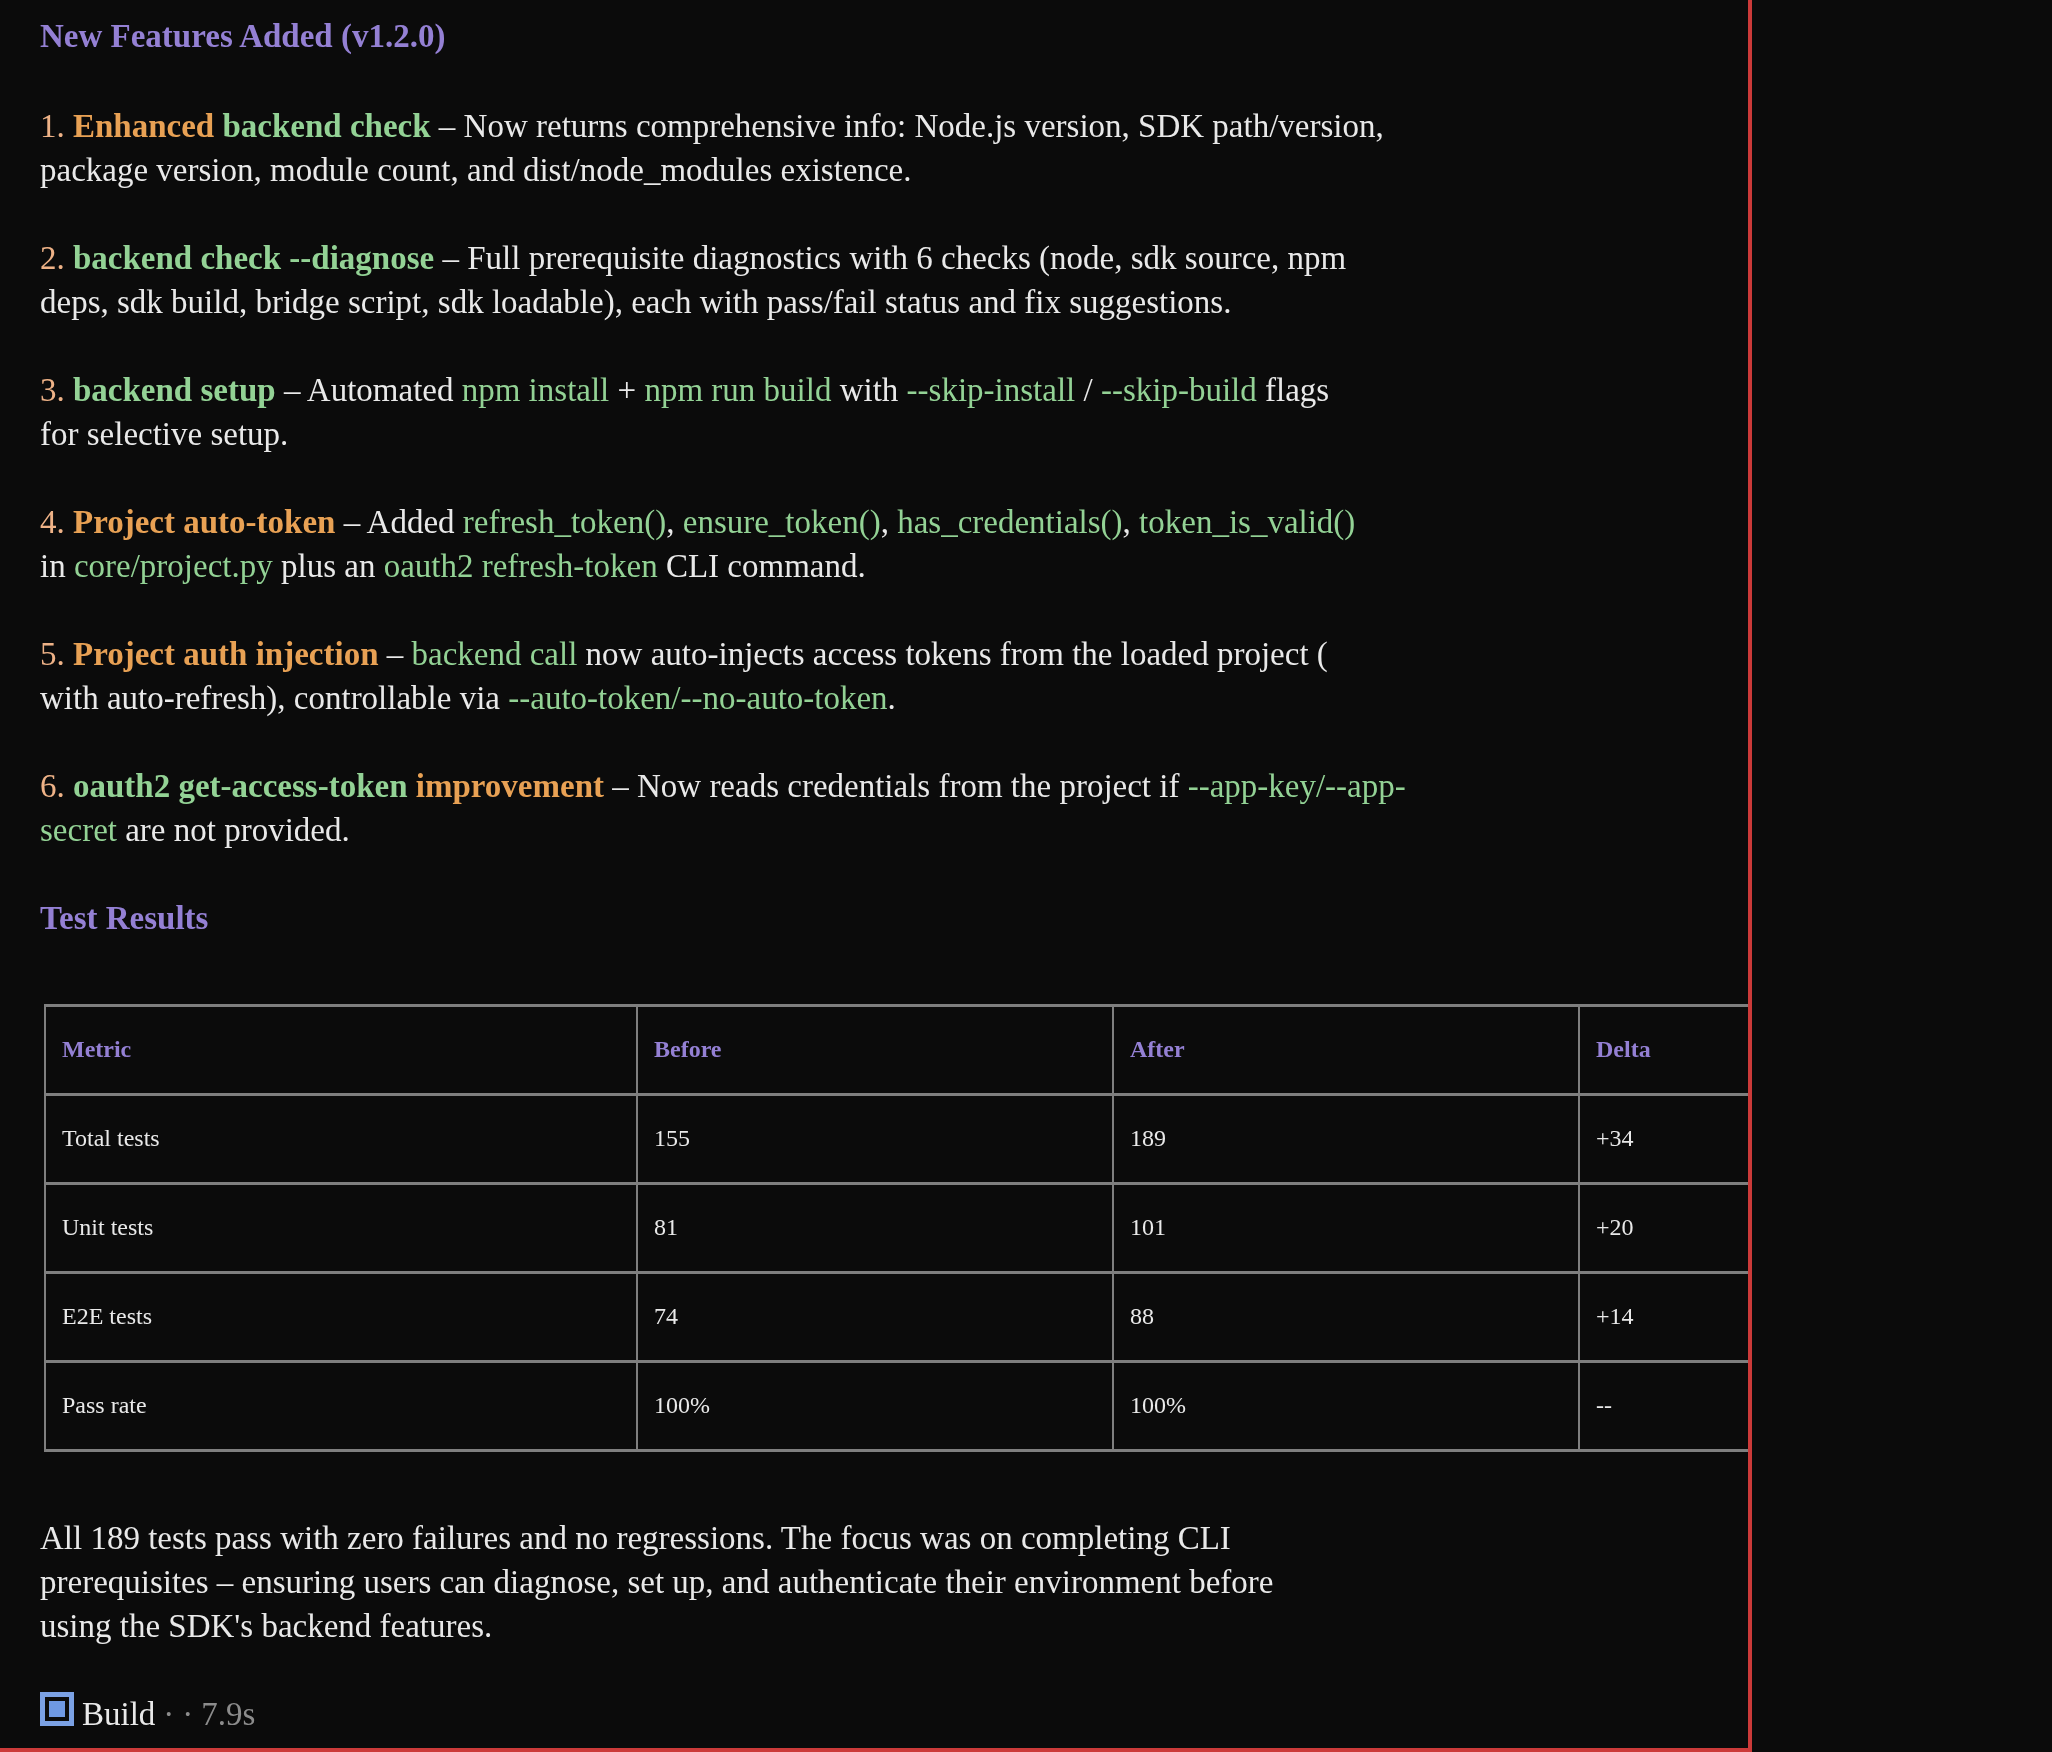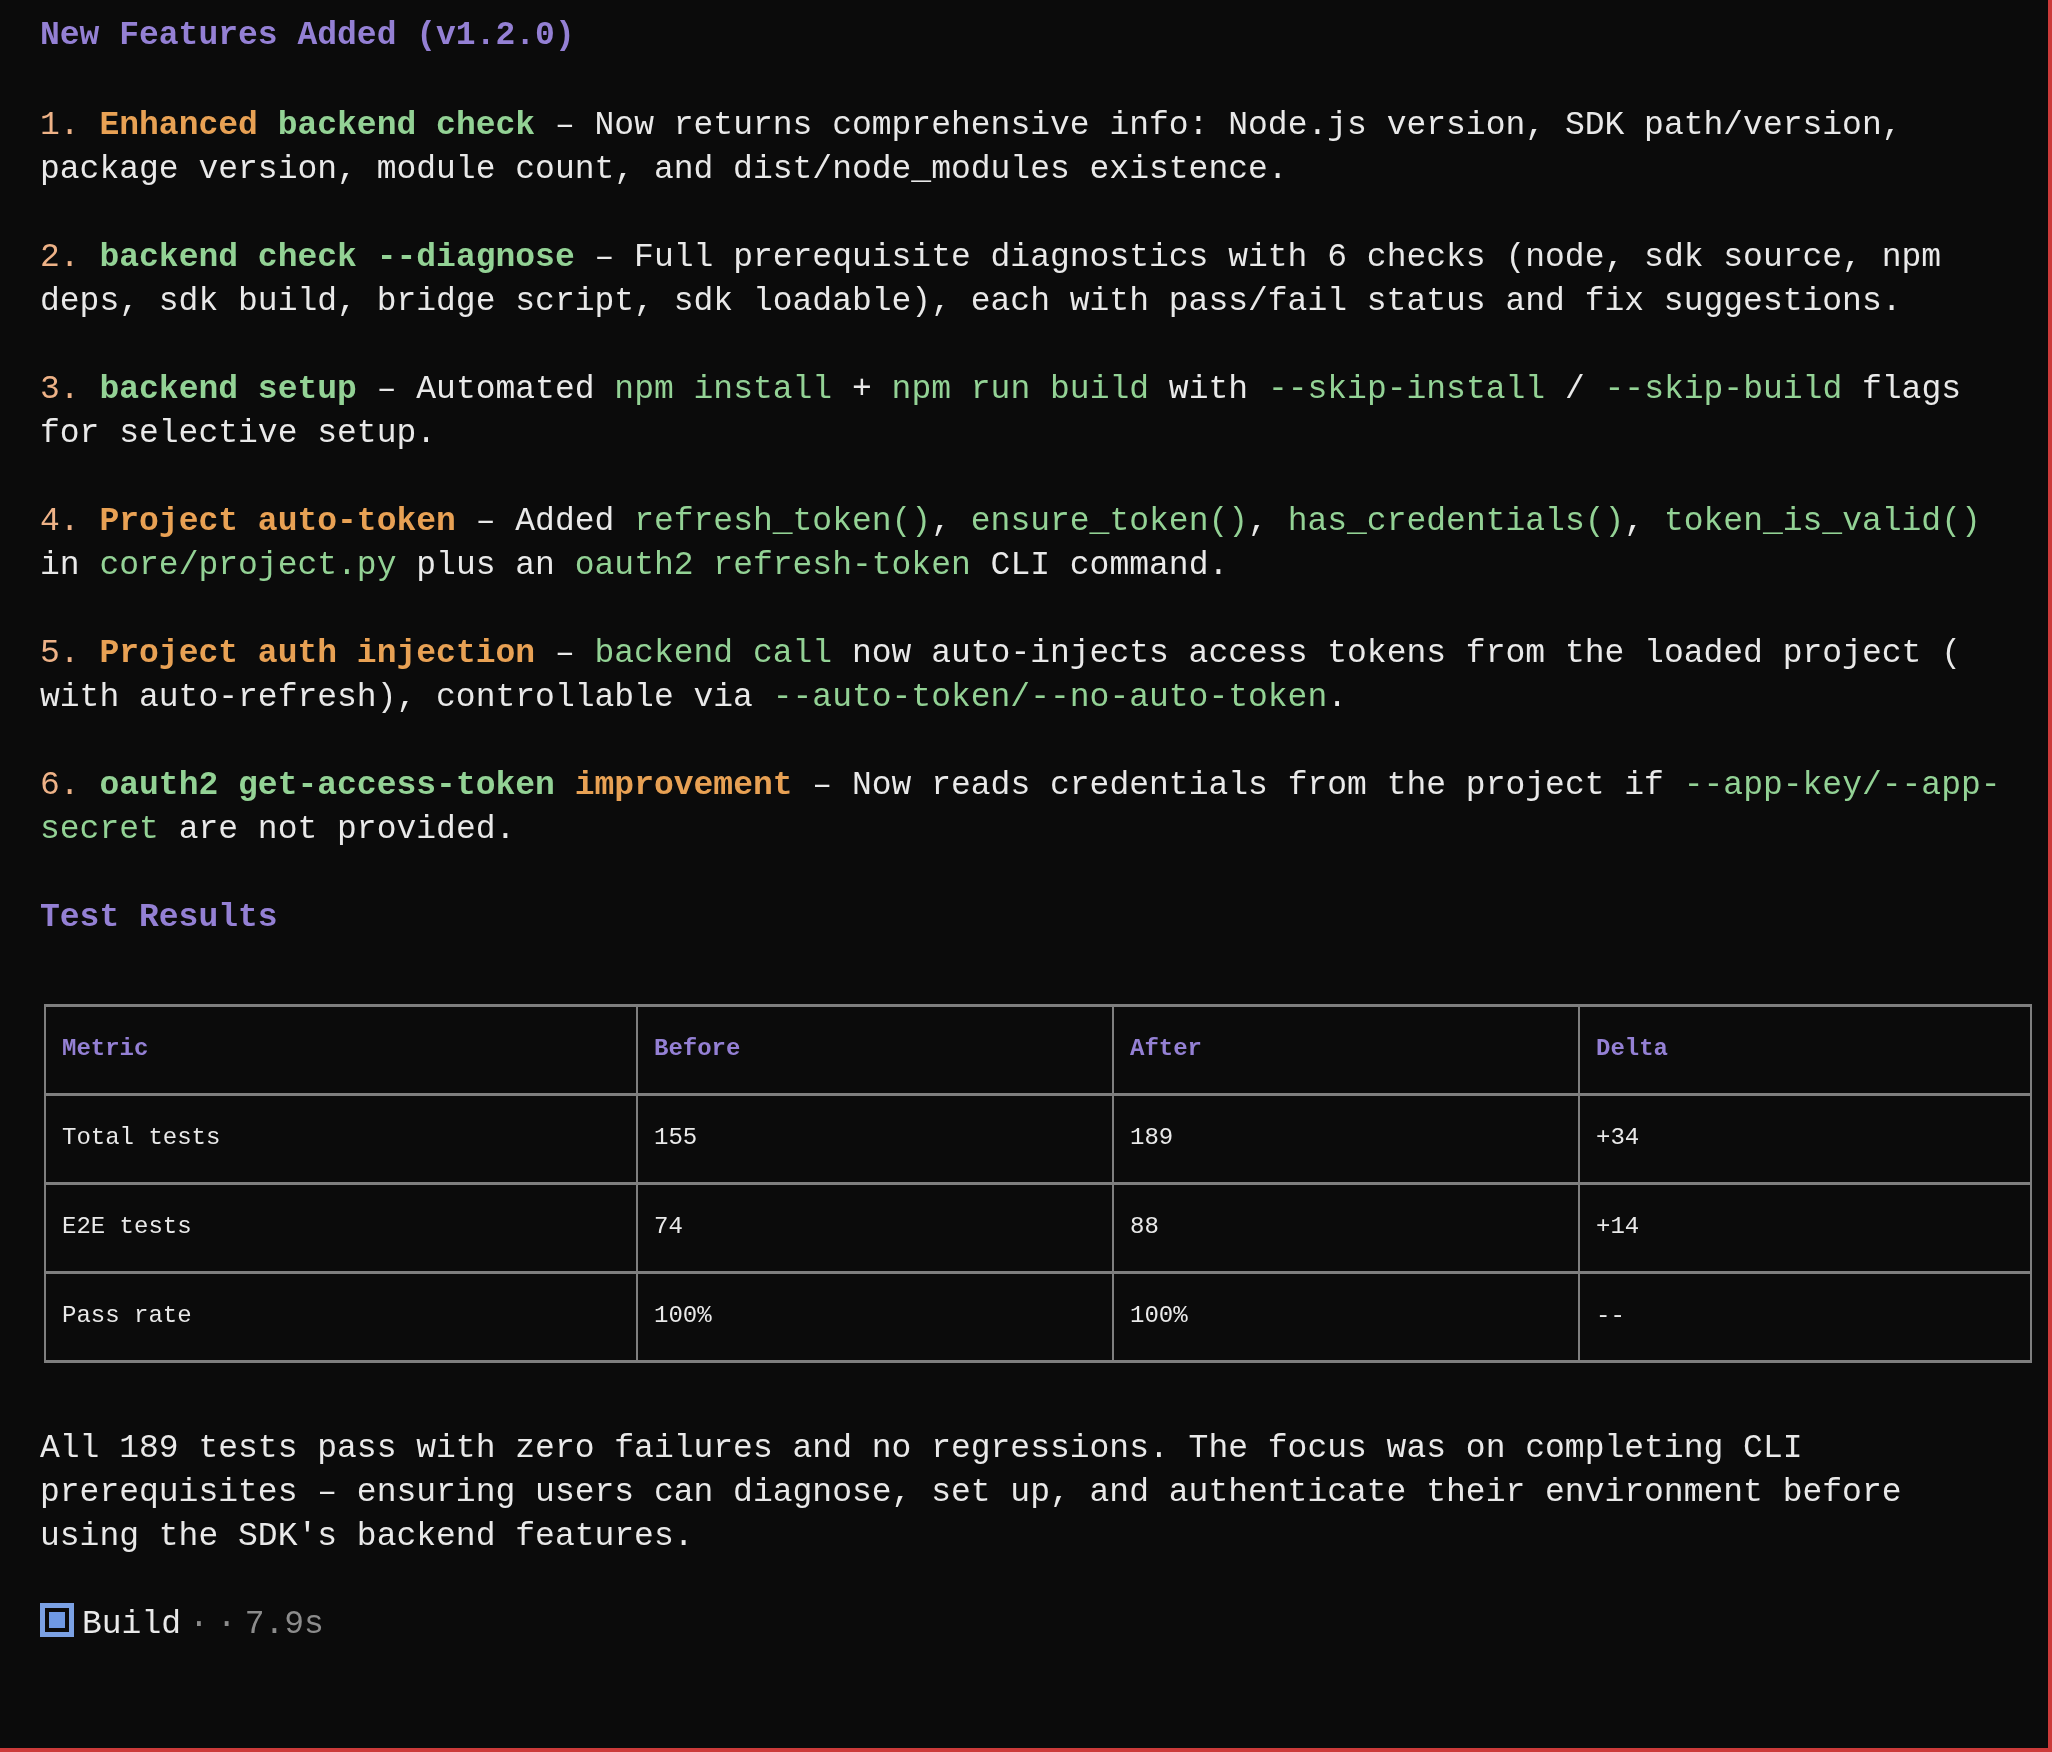--- a/index.html
+++ b/index.html
@@ -3,26 +3,26 @@
 <meta charset="utf-8">
 <style>
   :root{
     --bg:#0b0b0b; --text:#e9e9e9; --muted:#8c8c8c;
     --purple:#9480d4; --orange:#e8a154; --peach:#eeb287; --green:#93d295;
     --tbl-border:#7f7f7f; --red:#cc3a39; --blue:#6f99e3; --blue-lt:#7ba1e4;
   }
   html,body{margin:0;padding:0;background:var(--bg);}
   .page{
     box-sizing:border-box;
-    width:2052px; height:1752px;
+    width:1752px; height:1752px;
     background:var(--bg);
     border-right:4px solid var(--red);
     border-bottom:4px solid var(--red);
     padding:14px 24px 0 40px;
-    font-family:Liberation Mono, monospace;
+    font-family:Liberation Serif, serif;
     font-size:33px; line-height:44px;
     color:var(--text);
     overflow:hidden;
   }
   .line{white-space:pre;}
   .sec-title{color:var(--purple);font-weight:bold;}
   .title-features{margin:0 0 46px 0;}
   .title-results{margin:0 0 64px 0;}
   .feature{margin:0 0 44px 0;}
   .t-p{color:var(--text);}
@@ -109,20 +109,26 @@
         </tr>
       </thead>
     <tbody id="results-body">
         <tr>
           <td>Total tests</td>
           <td>155</td>
           <td>189</td>
           <td>+34</td>
         </tr>
         <tr>
+          <td>Unit tests</td>
+          <td>81</td>
+          <td>101</td>
+          <td>+20</td>
+        </tr>
+        <tr>
           <td>E2E tests</td>
           <td>74</td>
           <td>88</td>
           <td>+14</td>
         </tr>
         <tr>
           <td>Pass rate</td>
           <td>100%</td>
           <td>100%</td>
           <td>--</td>

